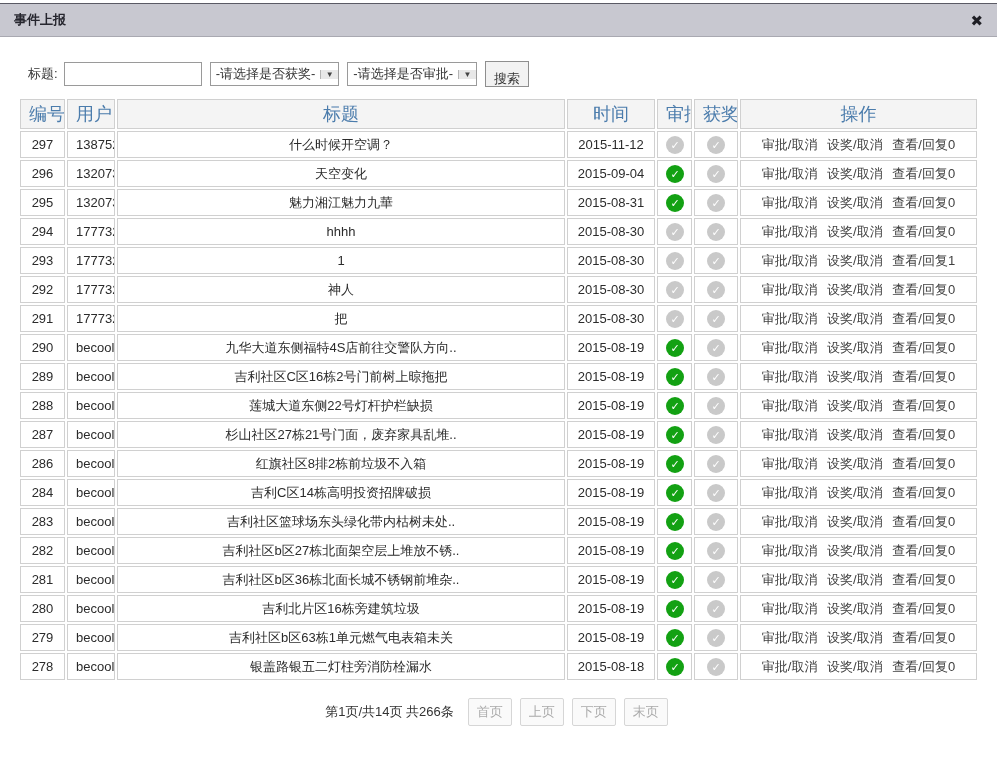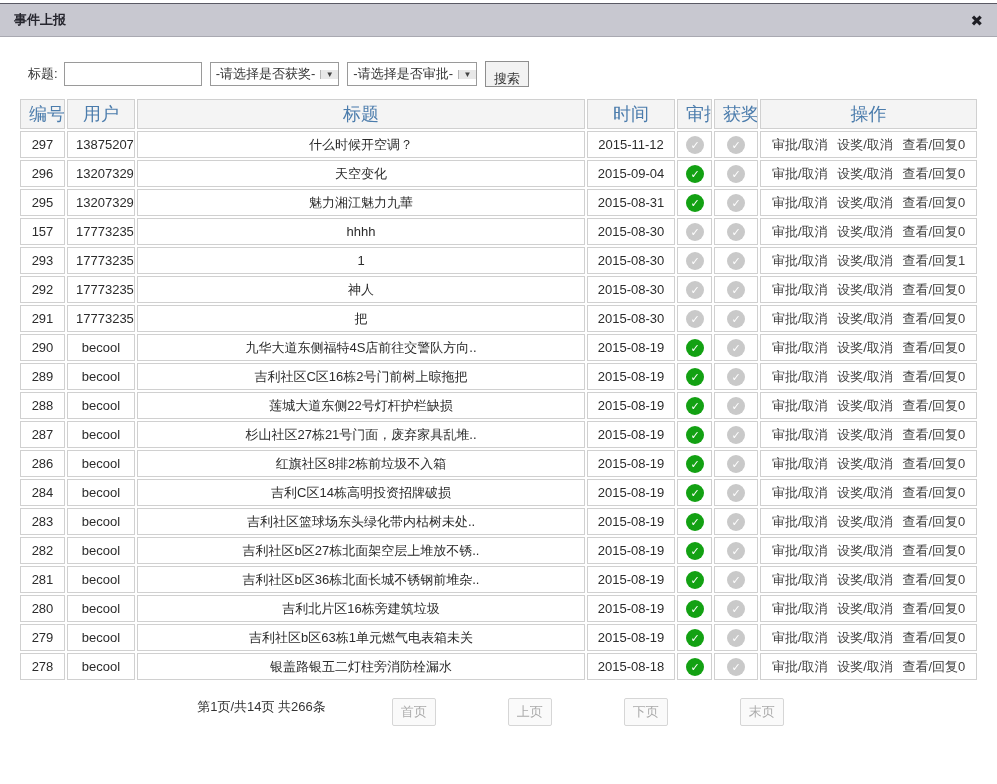--- a/index.html
+++ b/index.html
@@ -78,46 +78,45 @@
     padding:0 8px;
     overflow:hidden;white-space:nowrap;
   }
   table.grid th{
     height:30px;background:#f4f4f4;
     color:var(--head-blue);font-weight:normal;font-size:18px;
     text-align:center;
   }
   table.grid td{height:27px;text-align:center;color:#2b2b2b;}
   .c-id{width:45px;}
-  .c-user{width:68px;margin-top:25px;}
+  .c-user{width:48px;margin-top:25px;}
   .c-title{width:448px;}
   .c-date{width:88px;}
   .c-ap{width:35px;}
   .c-aw{width:44px;}
   .c-ops{width:auto;}
   th.c-title, td.c-title{text-align:left;}
   
   .check{
     display:inline-block;width:18px;height:18px;border-radius:50%;
     color:#fff;font-size:11px;line-height:18px;text-align:center;
     vertical-align:middle;
   }
   .check-on{background:var(--green);}
   .check-off{background:var(--gray-check);}
   
   .op{margin:0 3px;color:#404040;cursor:pointer;}
   
   .pagination{
-    display:flex;align-items:flex-start;justify-content:center;
+    display:flex;align-items:center;justify-content:center;
     margin-top:16px;
-    gap:40px;
   }
   .page-info{color:#333;margin-right:10px;}
   .page-btn{
-    height:28px;min-width:38px;padding:0 8px;margin:0 16px;
+    height:28px;min-width:38px;padding:0 8px;margin:0 4px;
     border:1px solid #d6d6d6;border-radius:2px;
     background:#fafafa;color:#ababab;
     font-size:13px;font-family:inherit;cursor:default;
   }
 </style>
 </head>
 <body>
 
 <div class="dialog">
 
@@ -201,21 +200,21 @@
       <span class="check check-off">✓</span>
     </td>
     <td class="c-ops">
       <span class="op">审批/取消</span>
       <span class="op">设奖/取消</span>
       <span class="op">查看/回复0</span>
     </td>
   </tr>
 
   <tr>
-    <td class="c-id">157</td>
+    <td class="c-id">294</td>
     <td class="c-user">17773235080</td>
     <td class="c-title">hhhh</td>
     <td class="c-date">2015-08-30</td>
     <td class="c-ap">
       <span class="check check-off">✓</span>
     </td>
     <td class="c-aw">
       <span class="check check-off">✓</span>
     </td>
     <td class="c-ops">

